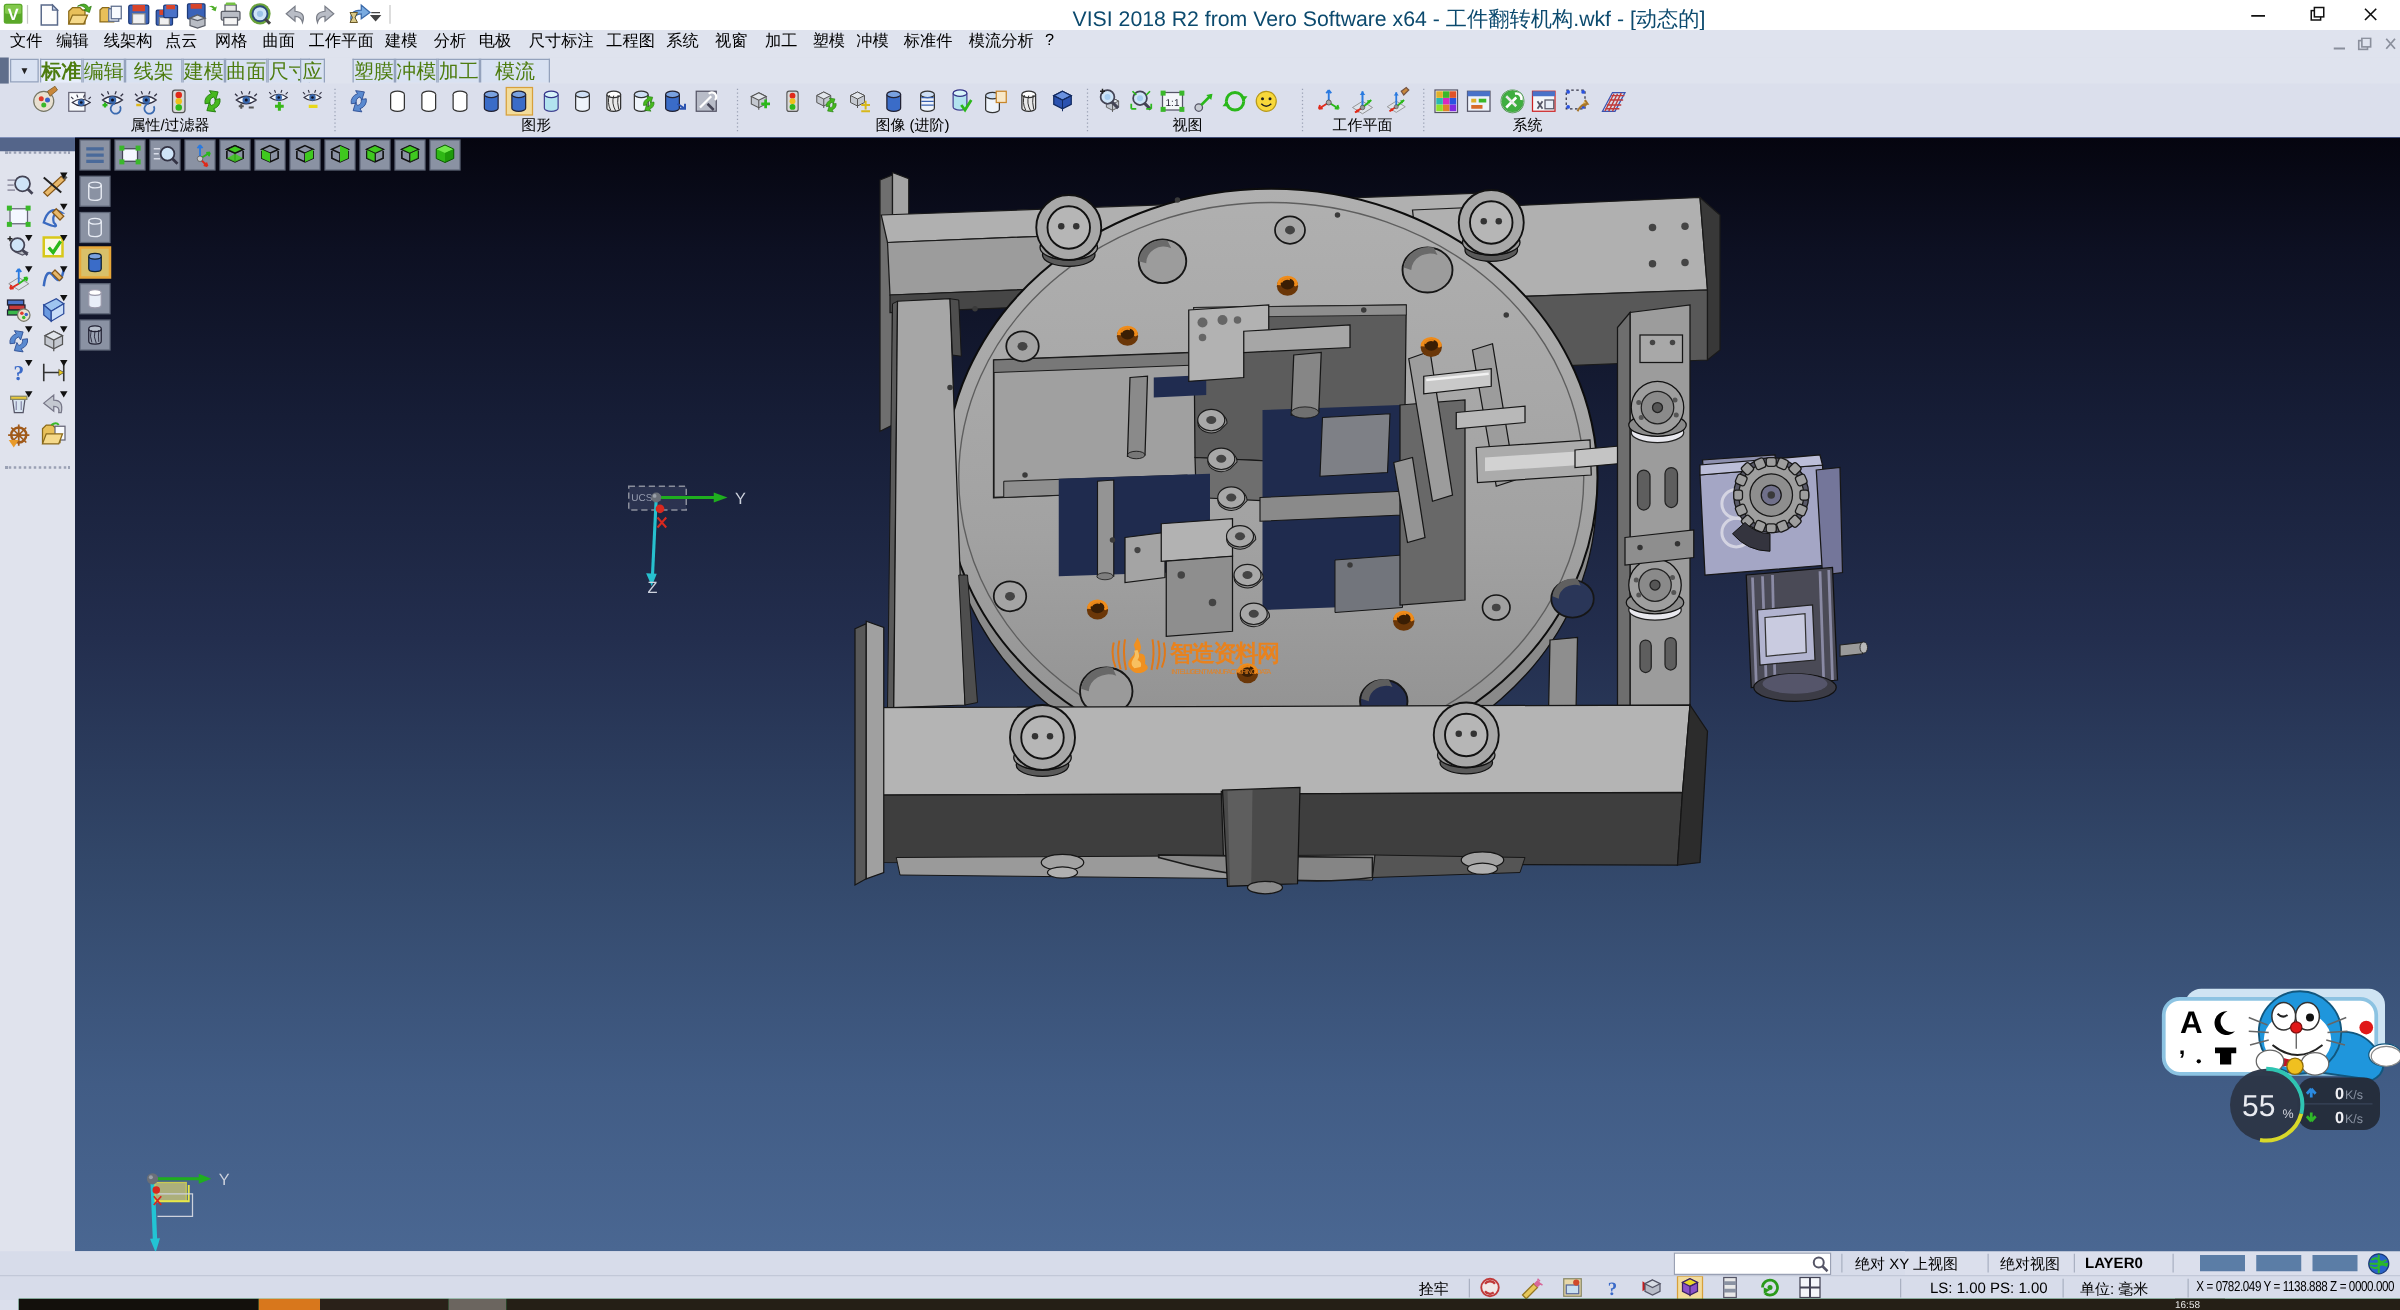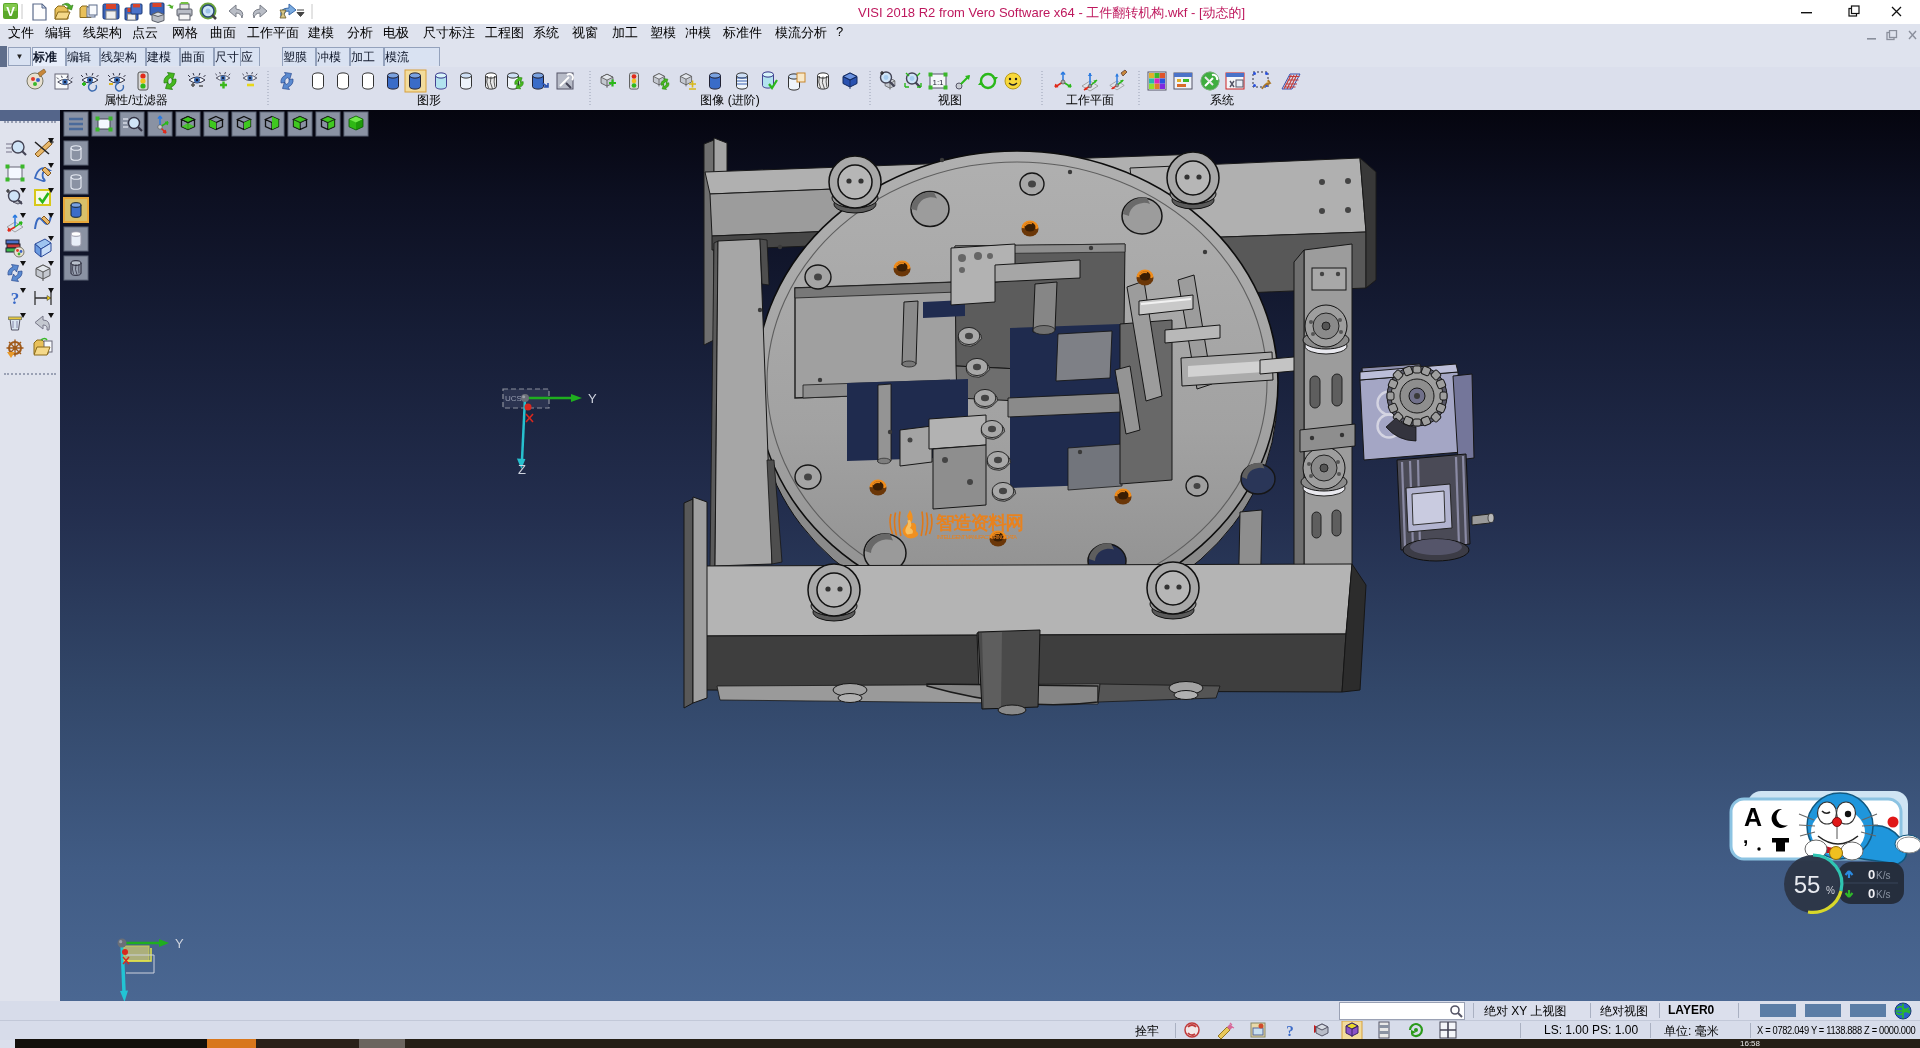--- a/index.html
+++ b/index.html
@@ -1,27 +1,27 @@
 <!DOCTYPE html>
 <html><head>
 <meta charset="utf-8">
 <style>
   html,body{margin:0;padding:0}
   body{width:1920px;height:1048px;overflow:hidden;font-family:"Liberation Sans",sans-serif;position:relative;background:#dbdfec}
   .abs{position:absolute}
   
   #titlebar{left:0;top:0;width:1920px;height:24px;background:#ffffff;}
-  #title-text{left:858px;top:4px;width:400px;height:16px;font-size:13px;color:#be185d;white-space:nowrap}
+  #title-text{left:858px;top:4px;width:400px;height:16px;font-size:17px;color:#0c4a6e;white-space:nowrap}
   
   #menubar{left:0;top:24px;width:1920px;height:22px;background:#dfe3ee;font-size:13px;color:#000}
   #menubar span.m{position:absolute;top:0;white-space:nowrap}
   
   #tabrow{left:0;top:46px;width:1920px;height:21px;background:#dfe3ee}
   #tabrow .edge{position:absolute;left:0;top:0;width:7px;height:21px;background:#5f6e8b}
-  .tab{position:absolute;top:1px;height:19px;line-height:19px;font-size:12px;color:#0f172a;background:#d9e2f2;border:1px solid #94a2bc;border-bottom:none;box-sizing:border-box}
+  .tab{position:absolute;top:1px;height:19px;line-height:19px;text-align:center;font-size:16px;color:#4d7c0f;background:#d9e2f2;border:1px solid #94a2bc;border-bottom:none;box-sizing:border-box}
   .tab.active{background:#e7eefb;font-weight:bold}
   
   #toolbar{left:0;top:67px;width:1920px;height:43px;background:#dbdfec;border-bottom:6px solid #1d4ed8}
   
   #leftpanel{left:0;top:110px;width:60px;height:891px;background:#e0e3ed}
   #leftpanel .grip{position:absolute;left:4px;width:52px;height:3px;border-top:2px dotted #9aa1b4}
   
   #viewport{left:60px;top:110px;width:1860px;height:891px;
     background:linear-gradient(180deg,#05050f 0%,#0d1022 10%,#161d36 25%,#232e4e 45%,#324769 65%,#415c85 85%,#4a6792 100%);}
   

